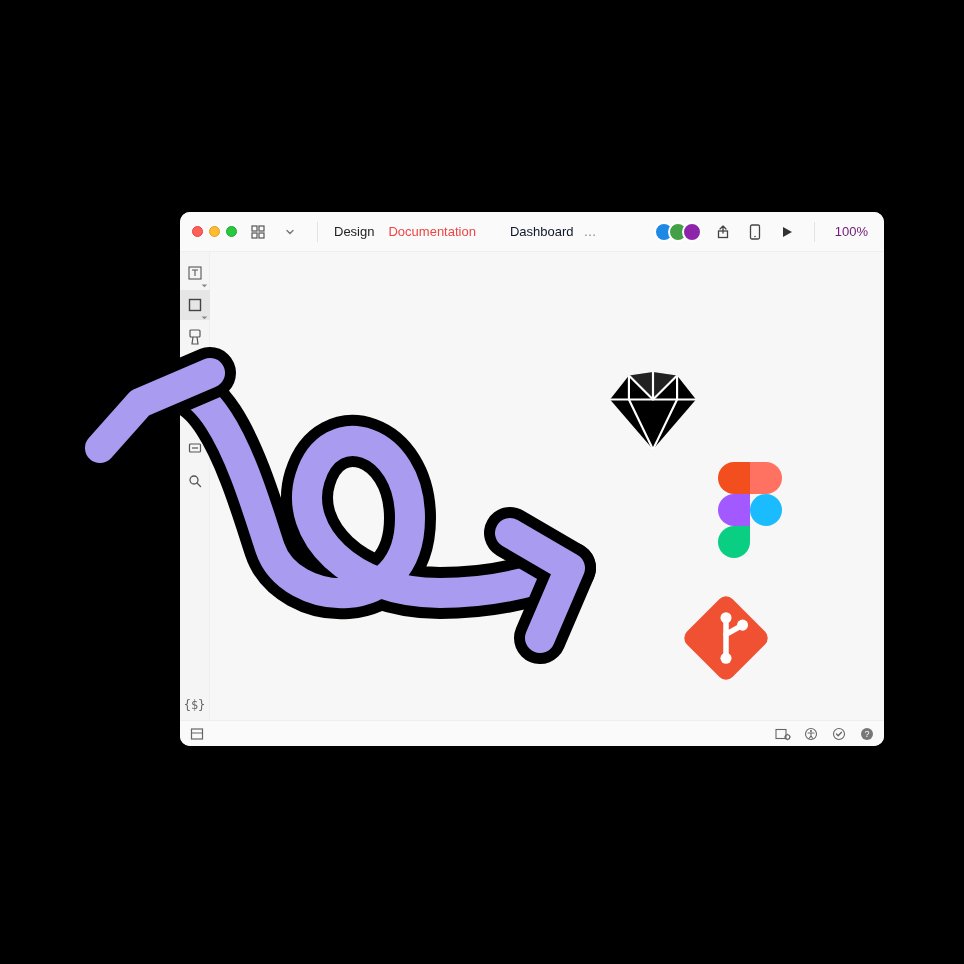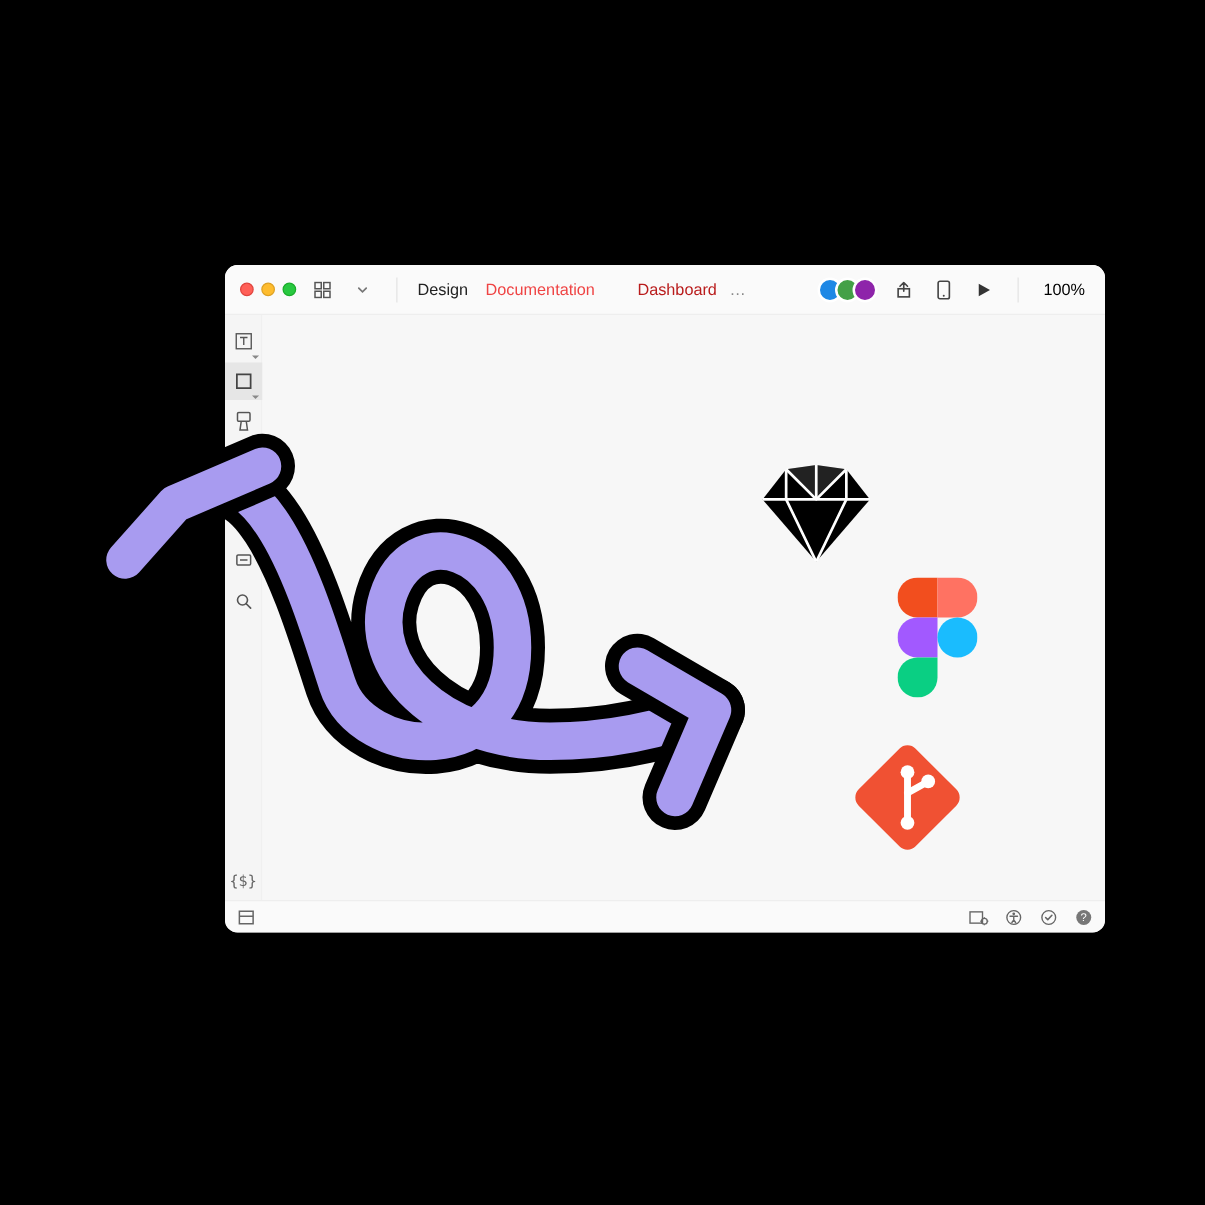--- a/index.html
+++ b/index.html
@@ -49,36 +49,36 @@
     color: #555; cursor: pointer;
   }
   .sep { width:1px; height:20px; background:#e3e3e3; margin: 0 6px; }
 
   .tabs { display:flex; align-items:center; gap:14px; }
   .tab  { color:#ef4444; cursor:pointer; font-size:13px; }
   .tab.active { color:#222; font-weight:500; }
 
   .page-pill {
     margin-left: 24px;
-    color:#b91c1c; font-size:13px;
+    color:#0f172a; font-size:13px;
     display:flex; align-items:center; gap:6px;
   }
   .ellipsis { color:#888; letter-spacing:1px; }
 
   .spacer { flex:1; }
 
   .avatars { display:flex; }
   .avatar {
     width:20px; height:20px; border-radius:50%;
     border:2px solid #fff; margin-left:-6px;
     background-size:cover;
   }
   .avatar:first-child{margin-left:0;}
 
-  .zoom { color:#000000; font-size:13px; padding: 0 4px; }
+  .zoom { color:#701a75; font-size:13px; padding: 0 4px; }
 
   
   .body { flex:1; display:flex; min-height:0; }
 
   .sidebar {
     width: 30px;
     border-right: 1px solid #eee;
     background:#f5f5f5;
     display:flex; flex-direction:column;
     align-items:center;

